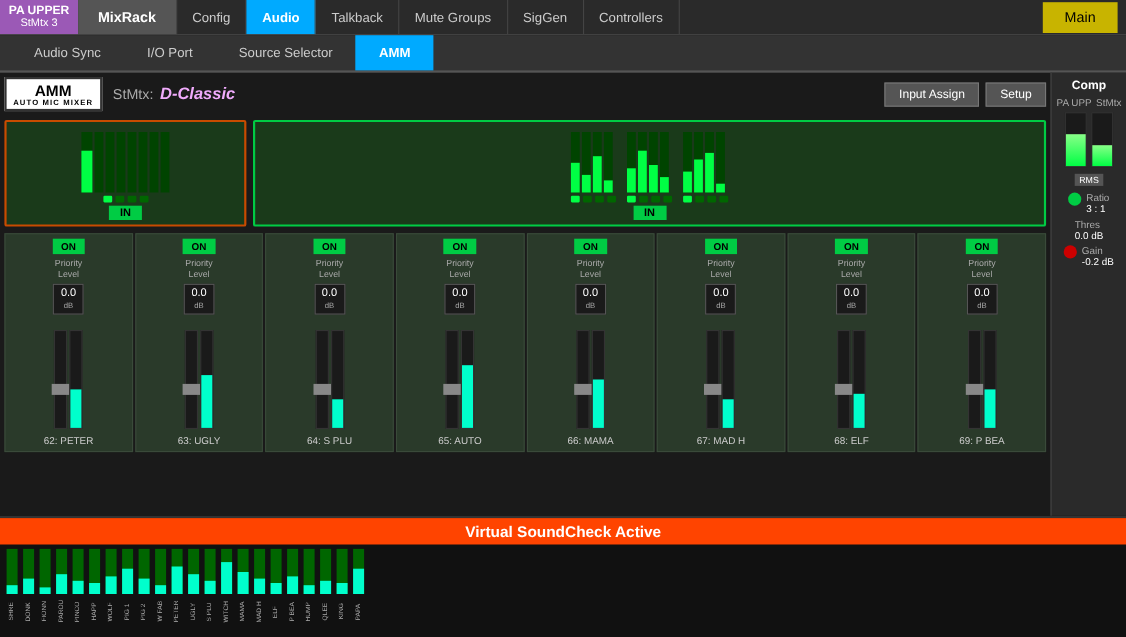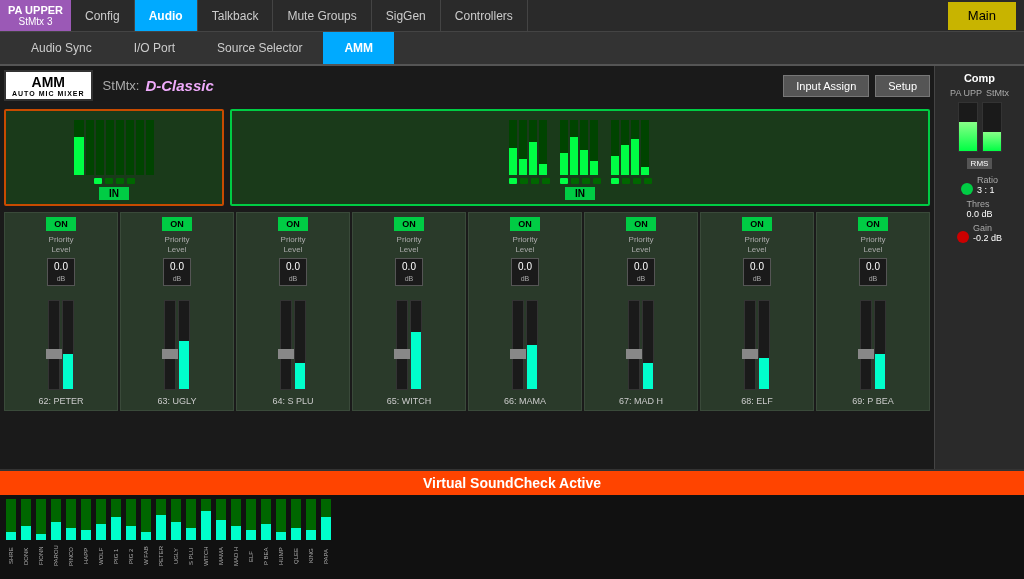--- a/index.html
+++ b/index.html
@@ -309,21 +309,21 @@
     }
     .channel-name {
       font-size: 9px;
       color: #ccc;
       text-align: center;
       margin-top: 2px;
     }
 
     
     .right-sidebar {
-      width: 90px;
+      width: 69px;
       background: #2a2a2a;
       border-left: 1px solid #444;
       padding: 6px 4px;
       display: flex;
       flex-direction: column;
       align-items: center;
     }
     .comp-label {
       font-size: 11px;
       font-weight: bold;
@@ -357,21 +357,21 @@
     }
     .rms-label {
       background: #555;
       color: #fff;
       font-size: 8px;
       padding: 1px 4px;
       margin-bottom: 6px;
     }
     .ratio-row {
       display: flex;
-      align-items: flex-end;
+      align-items: flex-start;
       gap: 4px;
       margin-bottom: 4px;
     }
     .green-dot {
       width: 12px;
       height: 12px;
       border-radius: 50%;
       background: #00cc44;
     }
     .red-dot {
@@ -463,20 +463,23 @@
 </head>
 <body>
 
 <div class="whole-layout">
 
   <div class="top-bar">
     <div class="pa-upper">
       <span>PA UPPER</span>
       <span class="stmtx">StMtx 3</span>
     </div>
+    <div class="mixrack-tab">
+      <span>MixRack</span>
+    </div>
     <div class="nav-tabs">
       <div class="nav-tab">
           <span>Config</span>
         </div>
       <div class="nav-tab active">
           <span>Audio</span>
         </div>
       <div class="nav-tab">
           <span>Talkback</span>
         </div>
@@ -709,21 +712,21 @@
       <div class="priority-label">Priority<br>Level</div>
       <div class="level-display">0.0<br><span class="db">dB</span></div>
       <div class="fader-area">
         <div class="fader-track">
           <div class="fader-thumb"></div>
         </div>
         <div class="fader-level">
           <div class="fader-level-fill" style="height:65%;"></div>
         </div>
       </div>
-      <div class="channel-name">65: WITCH</div>
+      <div class="channel-name">65: AUTO</div>
     </div>
           <div class="channel-strip">
       <button class="on-btn">ON</button>
       <div class="priority-label">Priority<br>Level</div>
       <div class="level-display">0.0<br><span class="db">dB</span></div>
       <div class="fader-area">
         <div class="fader-track">
           <div class="fader-thumb"></div>
         </div>
         <div class="fader-level">

